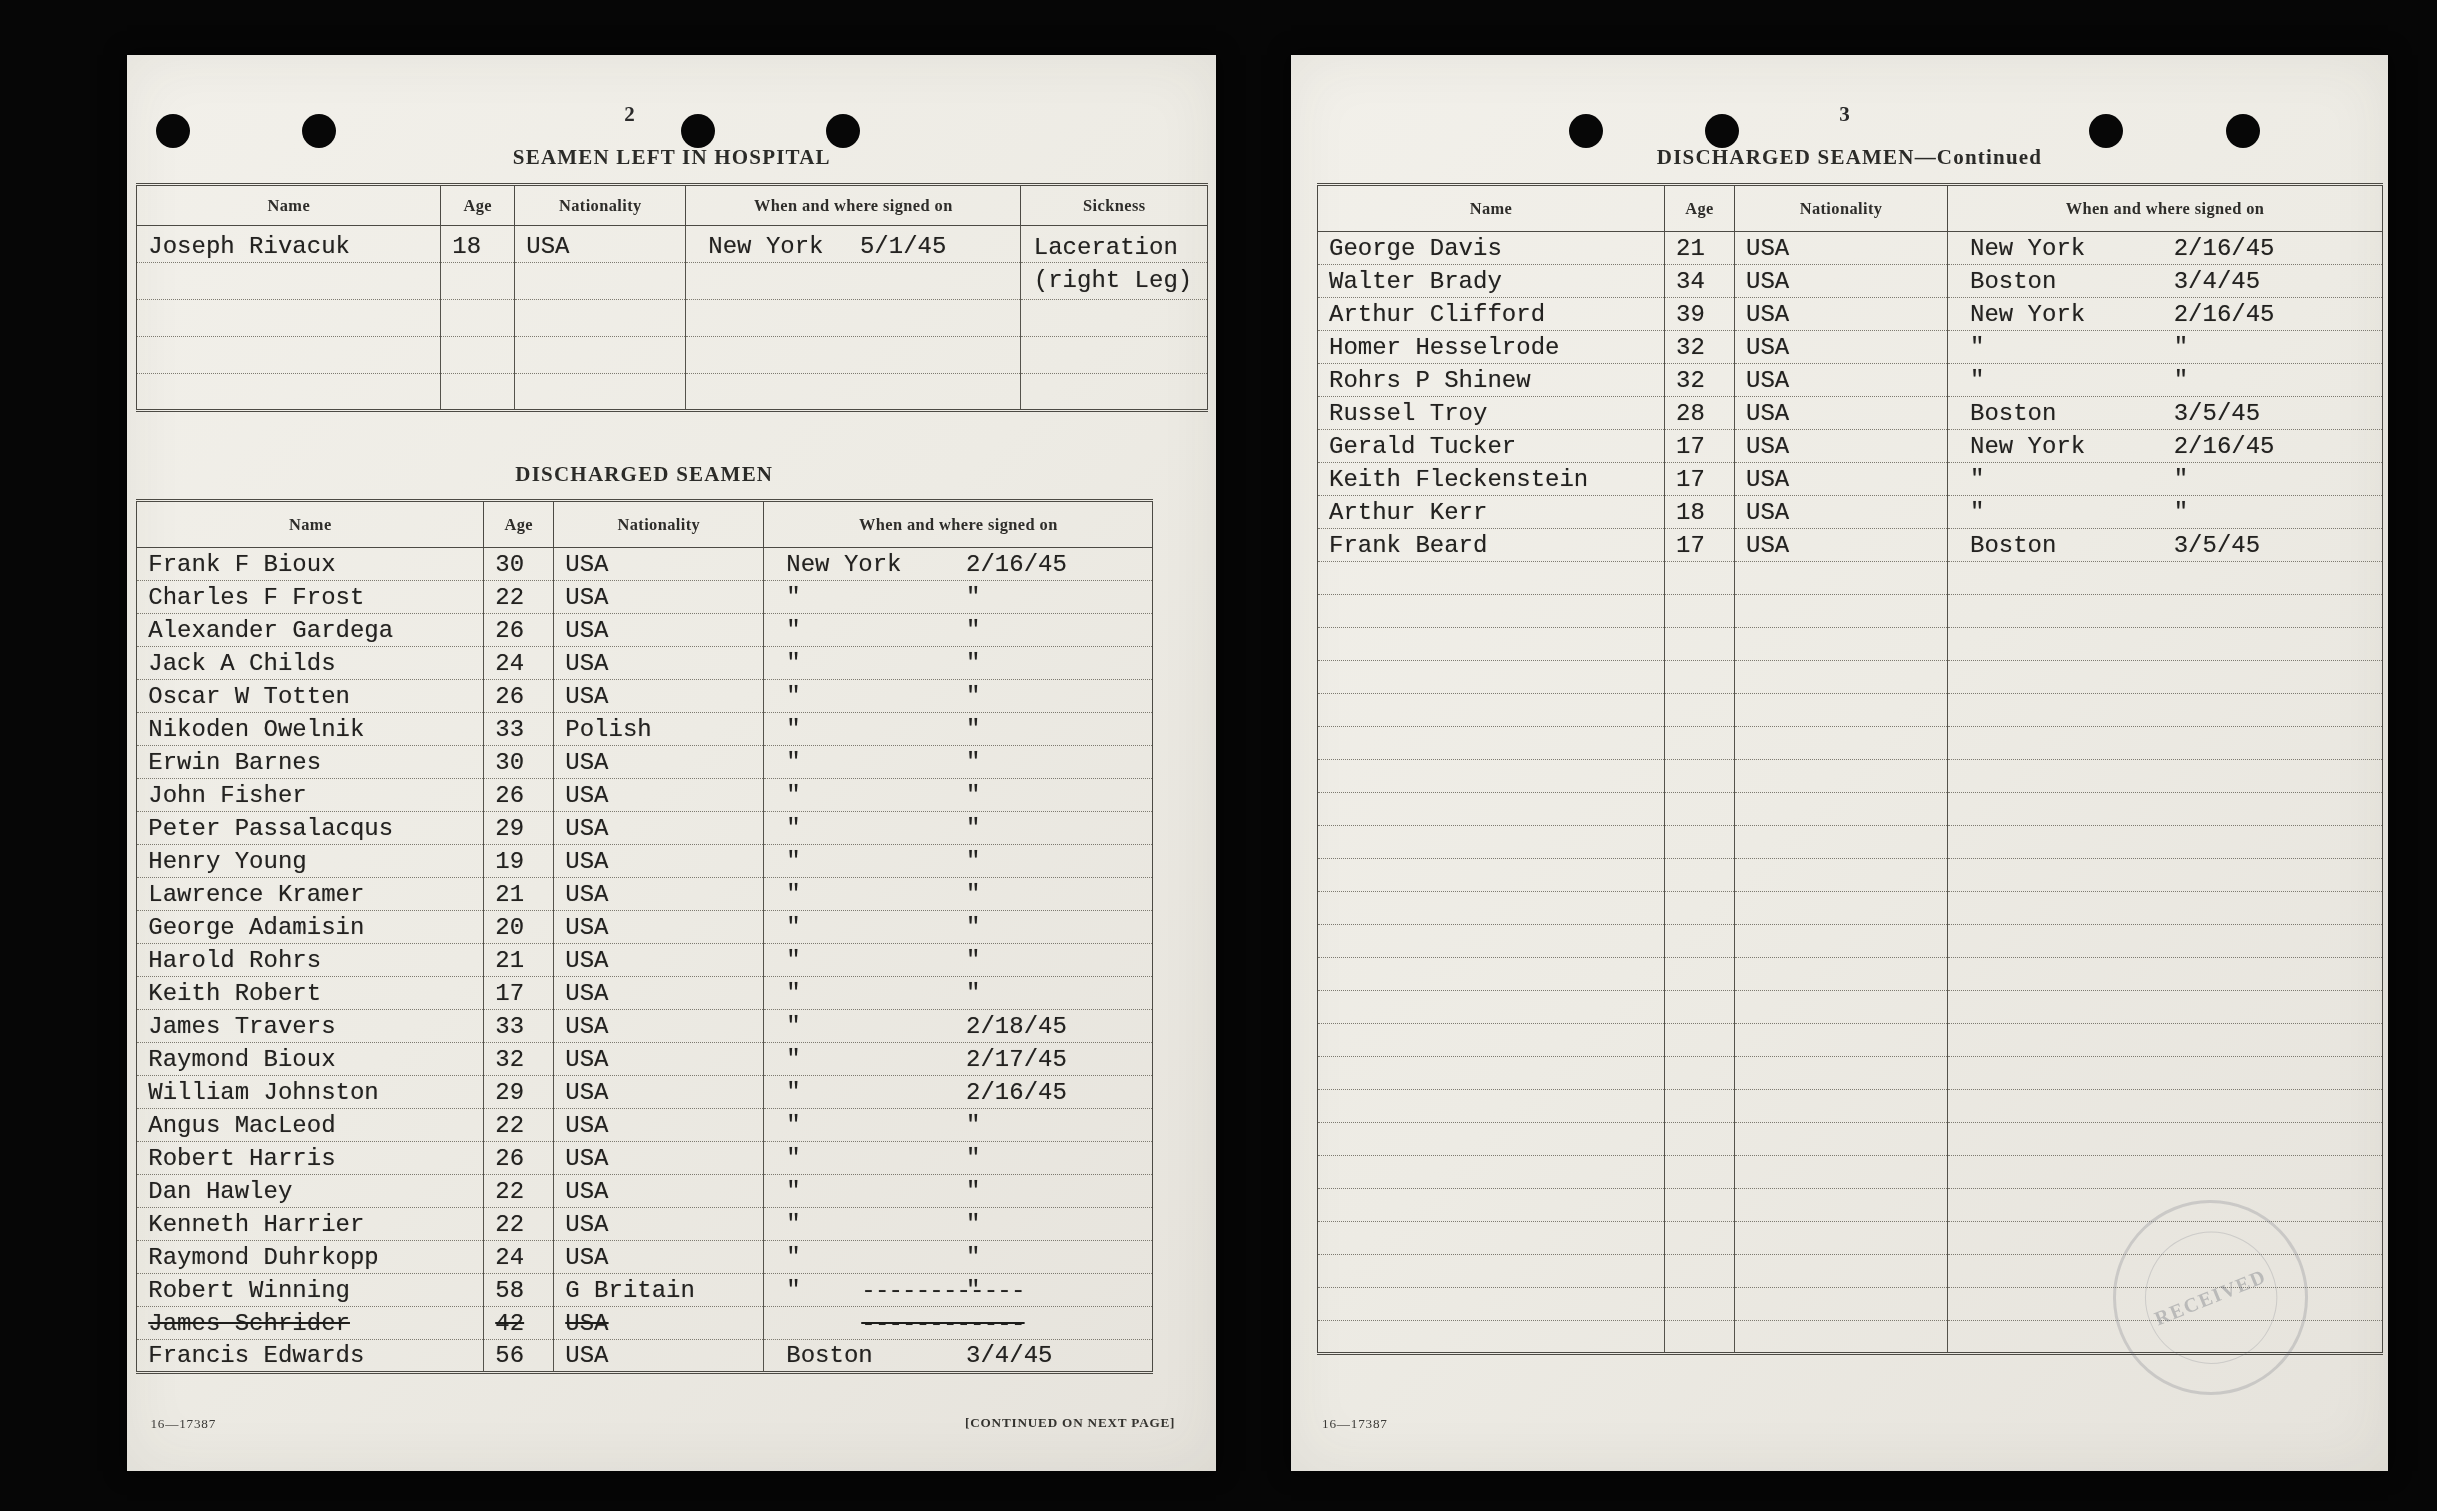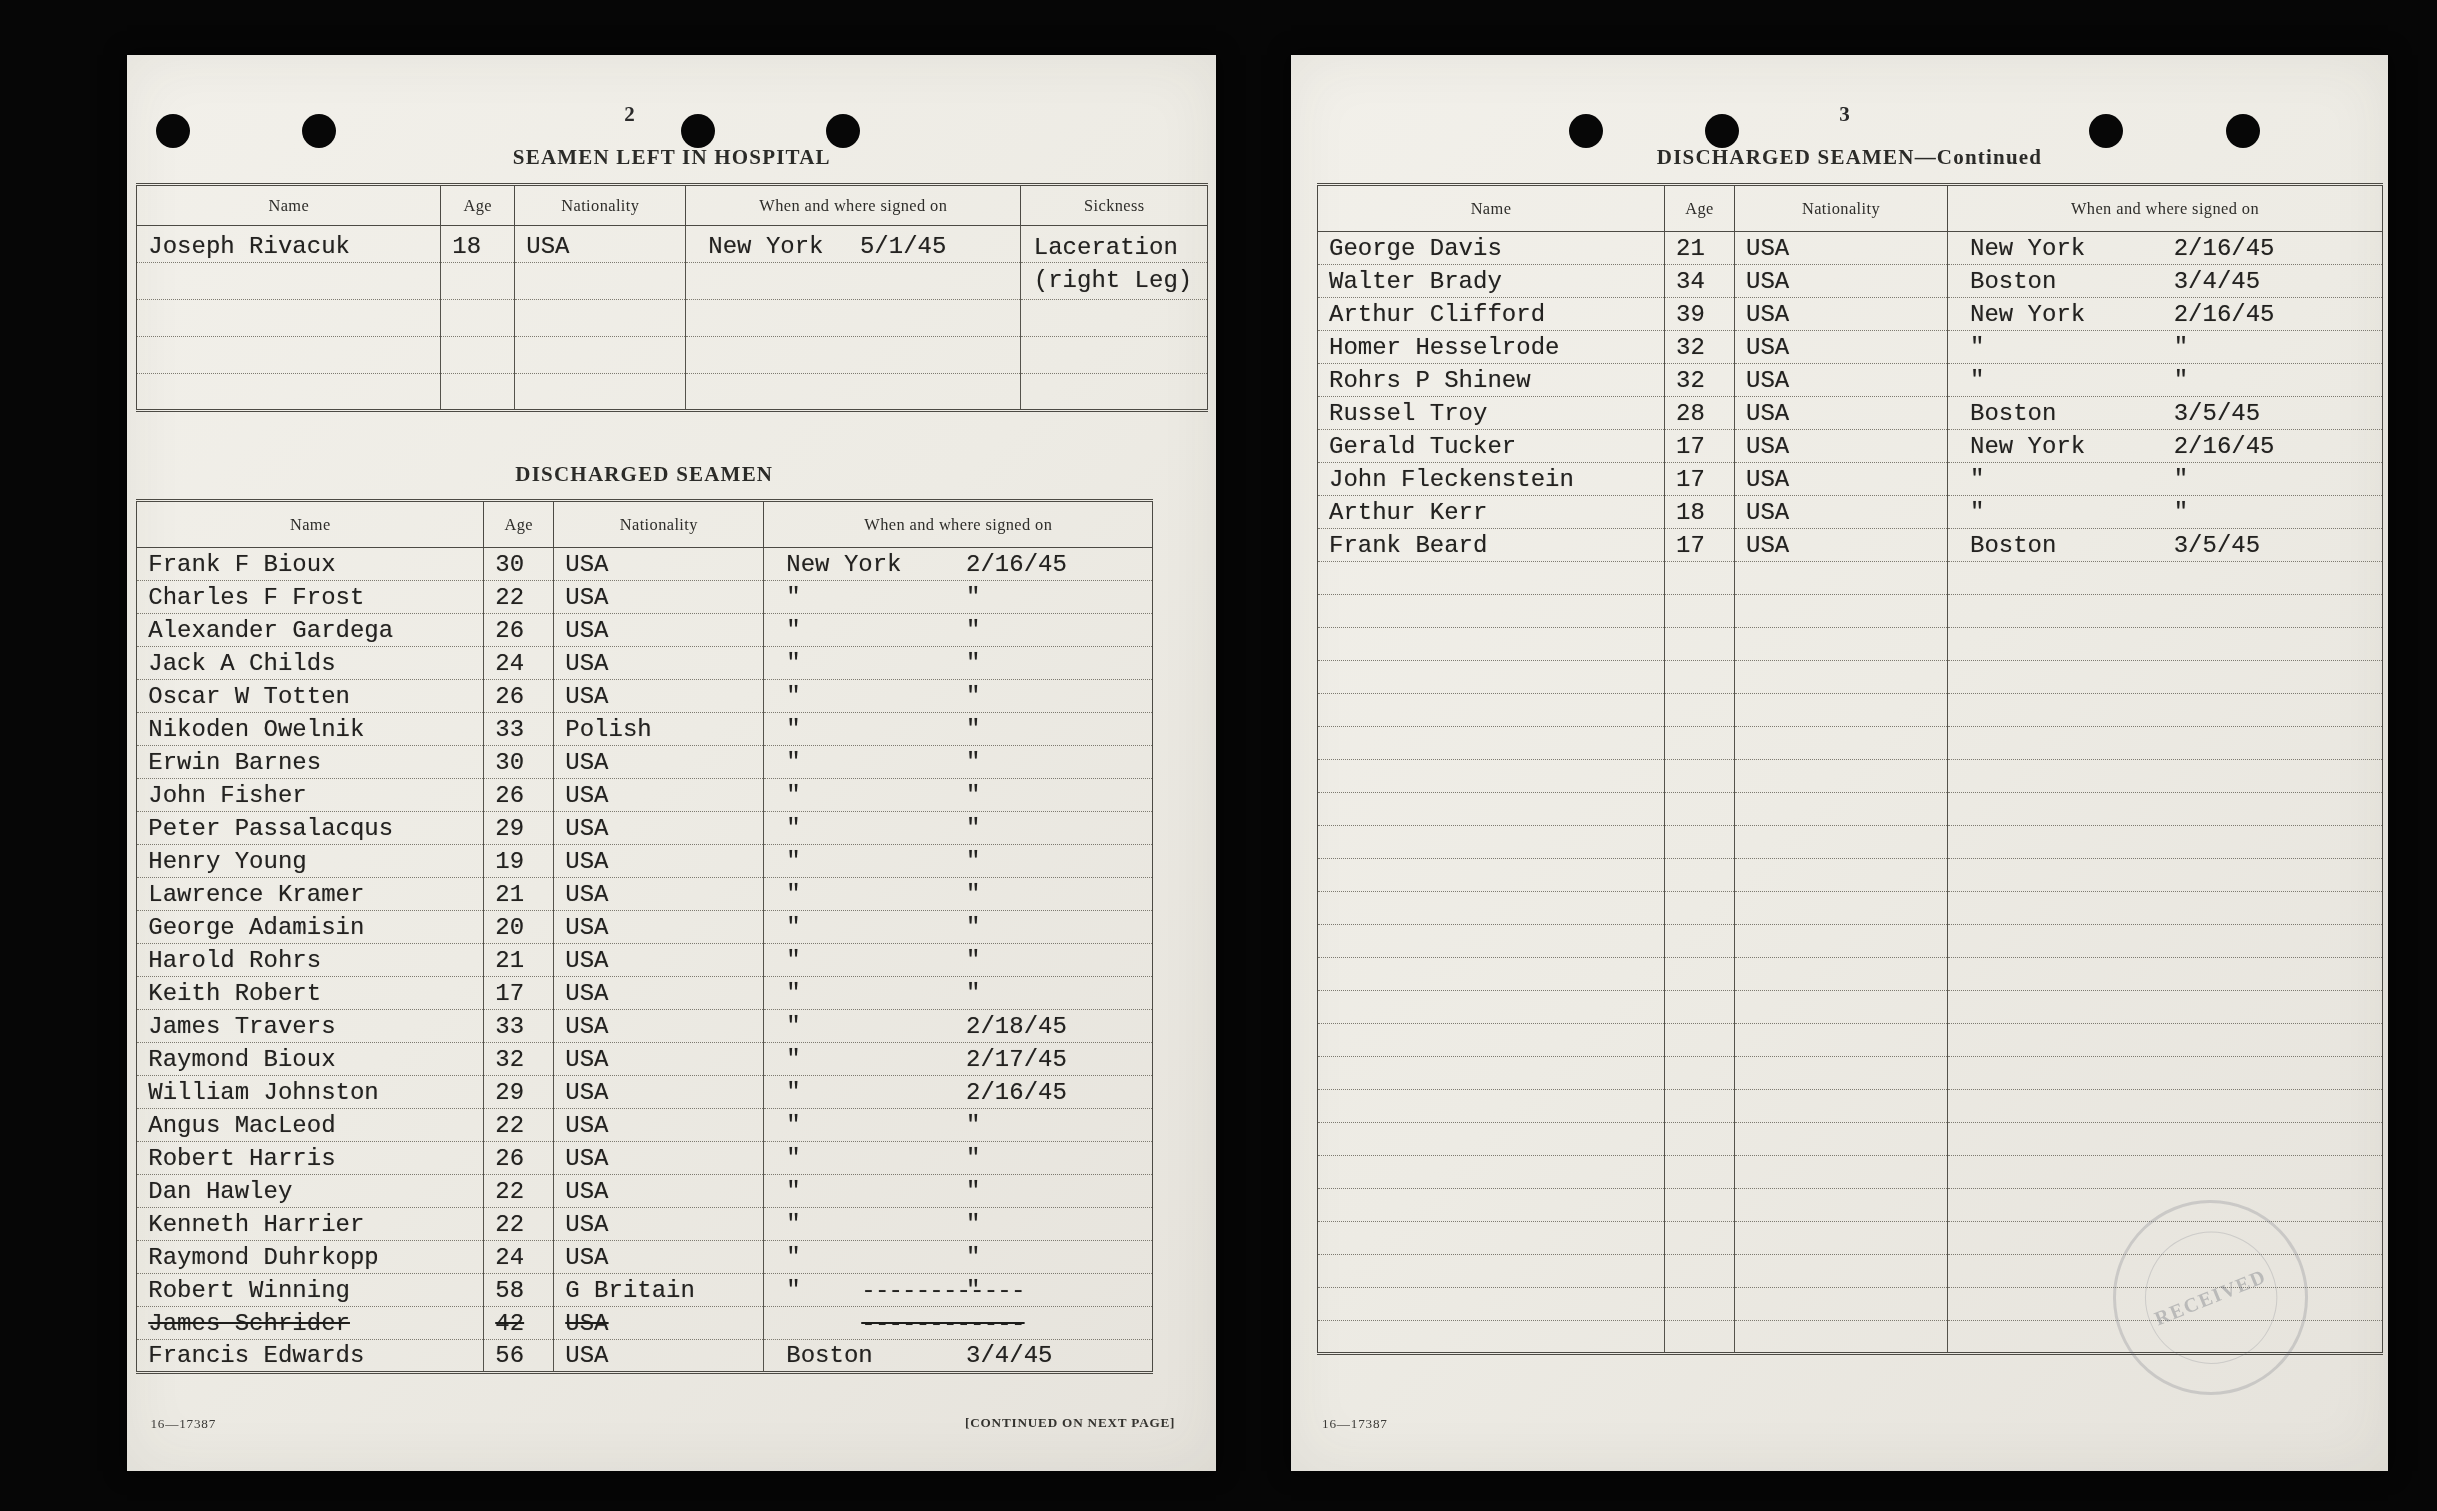--- a/index.html
+++ b/index.html
@@ -28,21 +28,21 @@
     position:absolute; text-align:center;
     font-size:21px; font-weight:bold; letter-spacing:1.2px; color:#2b2b28;
   }
 
   table { border-collapse:collapse; table-layout:fixed; position:absolute; }
   table, th, td { border-color:#4c4a44; }
   table { border-left:0.8px solid #4c4a44; border-right:0.8px solid #4c4a44;
           border-top:3.1px double #4c4a44; border-bottom:3.1px double #4c4a44; }
   th {
     border-left:0.8px solid #4c4a44; border-bottom:0.8px solid #4c4a44;
-    font-size:16.4px; font-weight:normal; color:#2e2d2a; letter-spacing:0.4px;
+    font-size:16.4px; font-weight:bold; color:#2e2d2a; letter-spacing:0.4px;
     text-align:center; vertical-align:middle;
   }
   th:first-child { border-left:none; }
   td {
     border-left:0.8px solid #55534c;
     border-bottom:0.8px dotted #7d7a70;
     vertical-align:bottom;
     font-family:"Liberation Mono", monospace;
     font-size:24px; color:#232220;
     text-shadow:0 0 0.8px rgba(20,20,20,0.35);
@@ -556,21 +556,21 @@
           <td class="col-name">Gerald Tucker</td>
           <td class="col-age">17</td>
           <td class="col-nationality">USA</td>
           <td class="col-signed">
             <span class="place">New York</span>
             <span class="mid"></span>
             <span class="date">2/16/45</span>
           </td>
         </tr>
         <tr>
-          <td class="col-name">John Fleckenstein</td>
+          <td class="col-name">Keith Fleckenstein</td>
           <td class="col-age">17</td>
           <td class="col-nationality">USA</td>
           <td class="col-signed">
             <span class="place">"</span>
             <span class="mid"></span>
             <span class="date">"</span>
           </td>
         </tr>
         <tr>
           <td class="col-name">Arthur Kerr</td>

